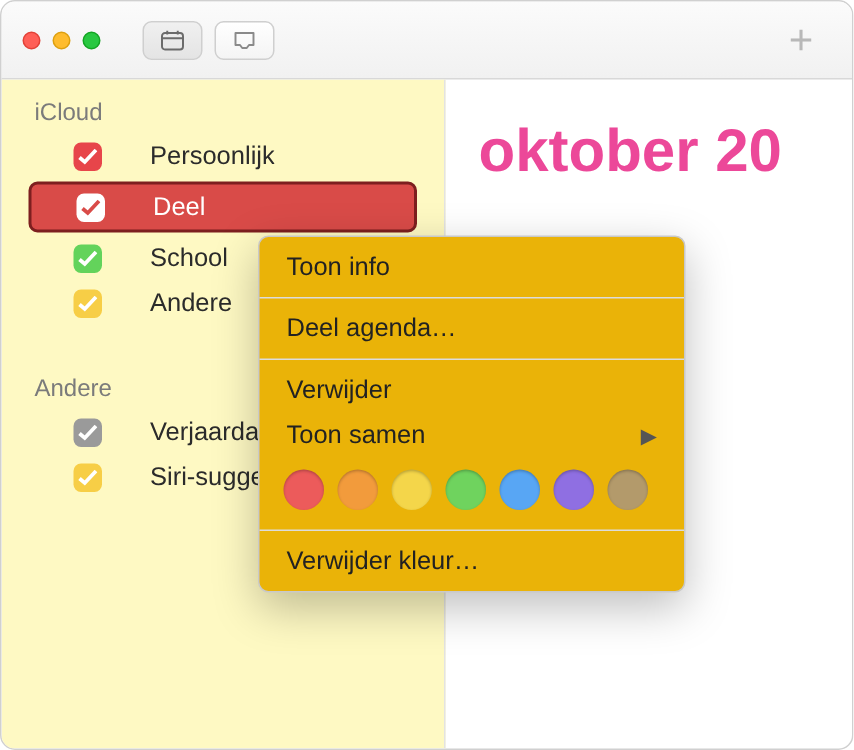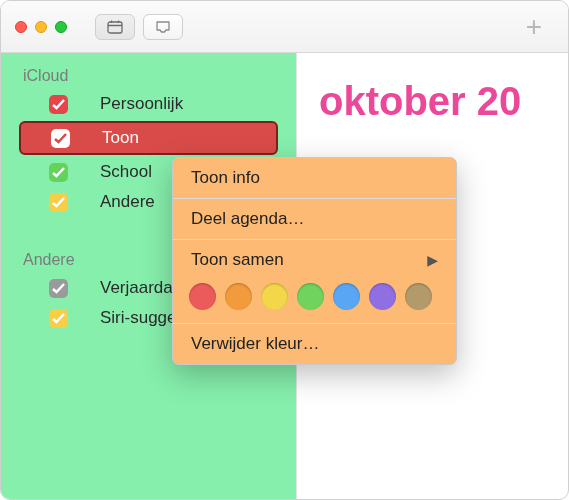--- a/index.html
+++ b/index.html
@@ -47,21 +47,21 @@
     width: 40px; height: 40px; display:flex; align-items:center; justify-content:center;
     color: #b8b8b8; font-size: 28px; font-weight: 300;
   }
 
   .body {
     flex: 1; display: flex;
     overflow: hidden;
   }
   .sidebar {
     width: 296px;
-    background: #86efac;
+    background: #fef9c3;
     border-right: 1px solid #e3e3e3;
     padding-top: 6px;
     font-size: 17px;
   }
   .group-header {
     color: #7b7b7b;
     font-size: 16px;
     padding: 8px 22px 4px;
   }
   .cal-item {
@@ -95,21 +95,21 @@
   }
   .month-title {
     font-size: 40px; font-weight: 700; color: #ec4899;
     white-space: nowrap;
   }
 
   .context-menu {
     position: absolute;
     left: 172px; top: 157px;
     width: 285px;
-    background: #fdba74;
+    background: #eab308;
     border: 1px solid #c9c9c9;
     border-radius: 7px;
     box-shadow: 0 10px 30px rgba(0,0,0,0.25);
     padding: 5px 0;
     font-size: 17px;
     color: #222;
   }
   .menu-item {
     padding: 5px 18px;
     display: flex; align-items: center; justify-content: space-between;
@@ -168,21 +168,21 @@
         </span>
         <span class="label">Persoonlijk</span>
       </div>
 
       <div class="cal-item selected">
         <span class="chk">
           <svg viewBox="0 0 13 11">
               <polyline points="1,6 4.5,9 12,1"></polyline>
             </svg>
         </span>
-        <span class="label">Toon</span>
+        <span class="label">Deel</span>
       </div>
 
       <div class="cal-item">
         <span class="chk" style="background:#63d35b">
           <svg viewBox="0 0 13 11">
               <polyline points="1,6 4.5,9 12,1"></polyline>
             </svg>
         </span>
         <span class="label">School</span>
       </div>
@@ -228,20 +228,23 @@
 
 <div class="context-menu">
   <div class="menu-item">
     <span>Toon info</span>
   </div>
   <div class="menu-sep"></div>
   <div class="menu-item">
     <span>Deel agenda…</span>
   </div>
   <div class="menu-sep"></div>
+  <div class="menu-item">
+    <span>Verwijder</span>
+  </div>
   <div class="menu-item">
     <span>Toon samen</span>
     <span class="chevron">▶</span>
   </div>
   <div class="color-row">
     <div class="color-sw" style="background:#ec5b5b"></div>
     <div class="color-sw" style="background:#f29b3c"></div>
     <div class="color-sw" style="background:#f4d64a"></div>
     <div class="color-sw" style="background:#6fd35e"></div>
     <div class="color-sw" style="background:#58a6f4"></div>

